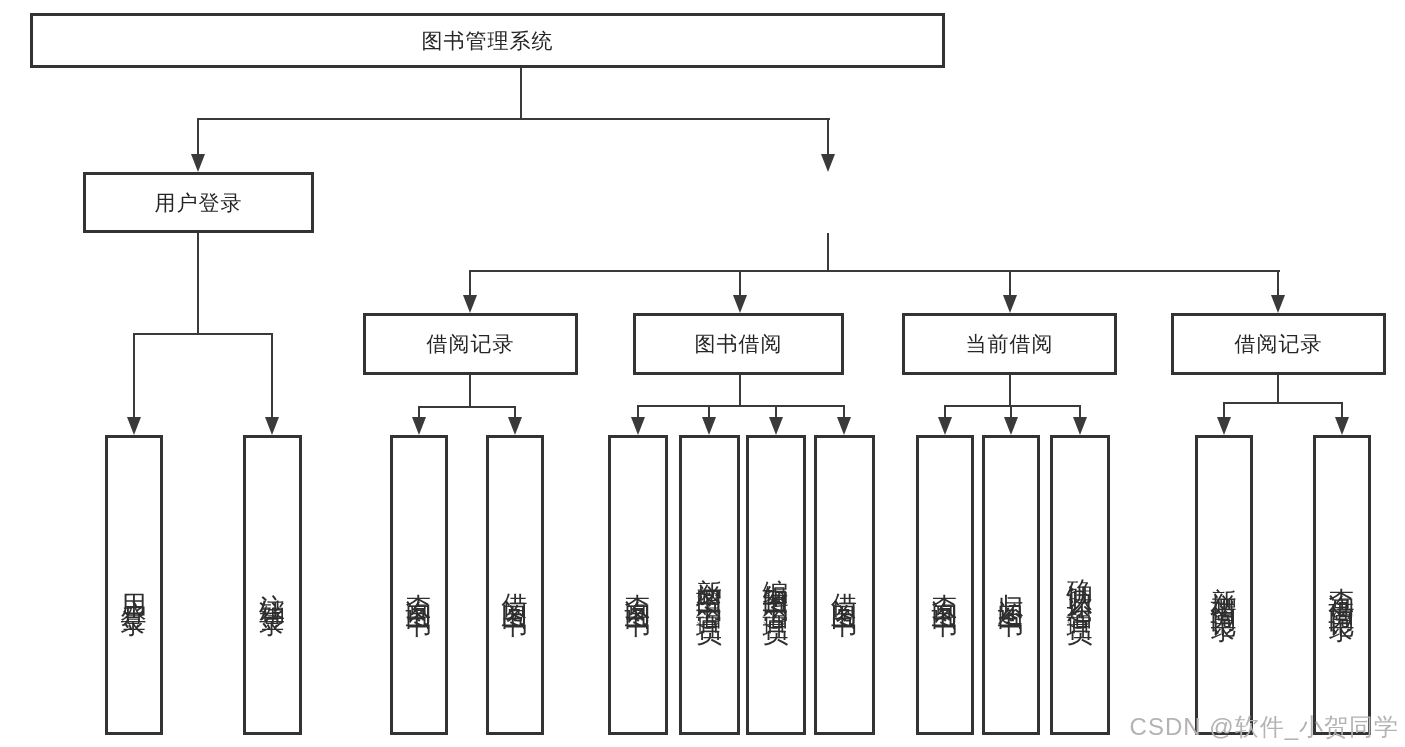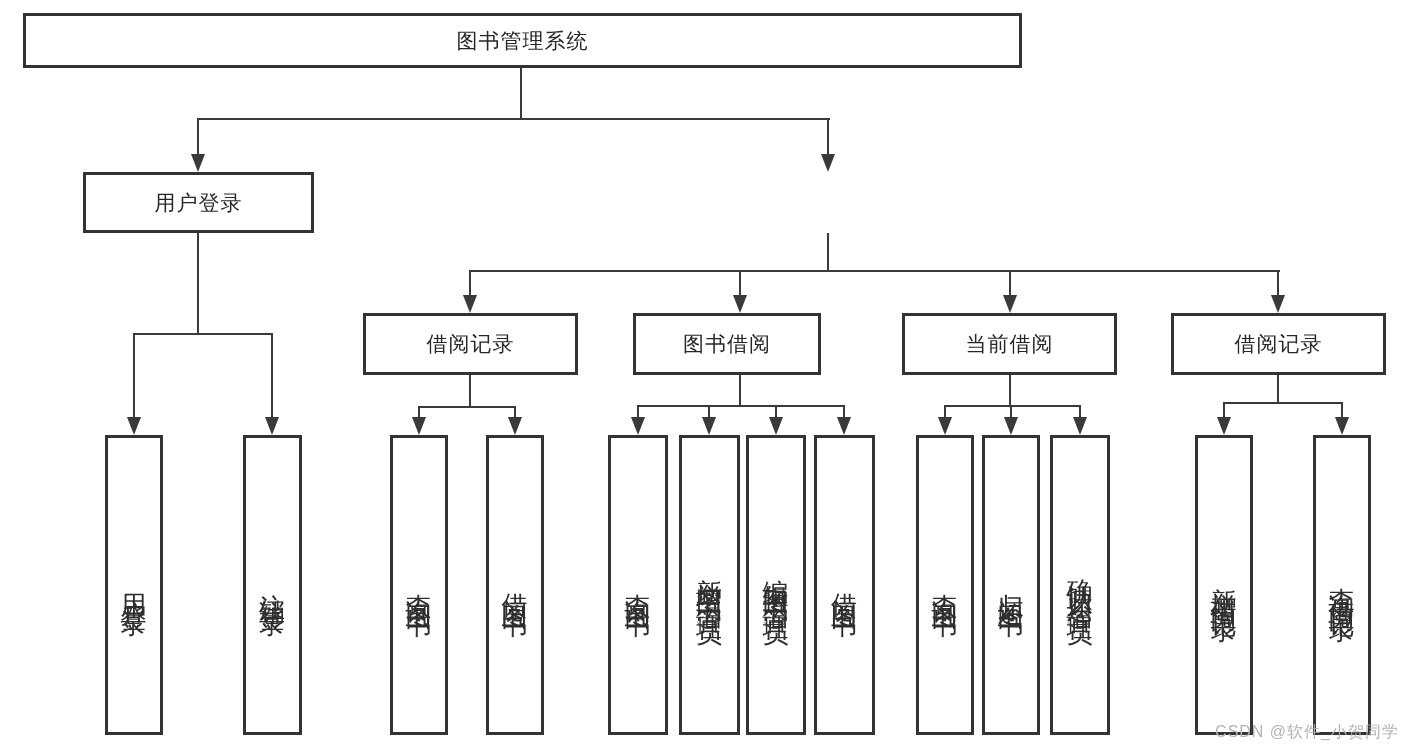--- a/index.html
+++ b/index.html
@@ -26,29 +26,29 @@
   .h{height:2px;}
   
   .arrow{
     position:absolute;width:0;height:0;
     border-left:7px solid transparent;border-right:7px solid transparent;
     border-top:18px solid #3a3a3a;
   }
   
   #watermark{
     position:absolute;right:6px;bottom:4px;
-    font-size:16px;color:#b5b2b2;letter-spacing:1px;white-space:nowrap;margin-top:36px;
+    font-size:24px;color:#b5b2b2;letter-spacing:1px;white-space:nowrap;margin-top:36px;
   }
 </style>
 </head>
 <body>
 
 <div id="canvas">
 
-  <div class="node" style="left:23px;top:13px;width:999px;height:55px">图书管理系统</div>
+  <div class="node" style="left:30px;top:13px;width:915px;height:55px">图书管理系统</div>
 
   <div class="line v" style="left:520px;top:68px;height:52px"></div>
   <div class="line h" style="left:197px;top:118px;width:633px"></div>
   <div class="line v" style="left:197px;top:118px;height:36px"></div>
   <div class="arrow" style="left:191px;top:154px"></div>
   <div class="line v" style="left:827px;top:118px;height:36px"></div>
   <div class="arrow" style="left:821px;top:154px"></div>
 
   <div class="node" style="left:83px;top:172px;width:231px;height:61px">用户登录</div>
 
@@ -64,21 +64,21 @@
   <div class="line v" style="left:469px;top:270px;height:25px"></div>
   <div class="arrow" style="left:463px;top:295px"></div>
   <div class="line v" style="left:739px;top:270px;height:25px"></div>
   <div class="arrow" style="left:733px;top:295px"></div>
   <div class="line v" style="left:1009px;top:270px;height:25px"></div>
   <div class="arrow" style="left:1003px;top:295px"></div>
   <div class="line v" style="left:1277px;top:270px;height:25px"></div>
   <div class="arrow" style="left:1271px;top:295px"></div>
 
   <div class="node" style="left:363px;top:313px;width:215px;height:62px">借阅记录</div>
-  <div class="node" style="left:633px;top:313px;width:188px;height:62px">图书借阅</div>
+  <div class="node" style="left:633px;top:313px;width:211px;height:62px">图书借阅</div>
   <div class="node" style="left:902px;top:313px;width:215px;height:62px">当前借阅</div>
   <div class="node" style="left:1171px;top:313px;width:215px;height:62px">借阅记录</div>
 
   <div class="line v" style="left:469px;top:375px;height:33px"></div>
   <div class="line h" style="left:418px;top:406px;width:98px"></div>
   <div class="line v" style="left:418px;top:406px;height:11px"></div>
   <div class="arrow" style="left:412px;top:417px"></div>
   <div class="line v" style="left:514px;top:406px;height:11px"></div>
   <div class="arrow" style="left:508px;top:417px"></div>
 

